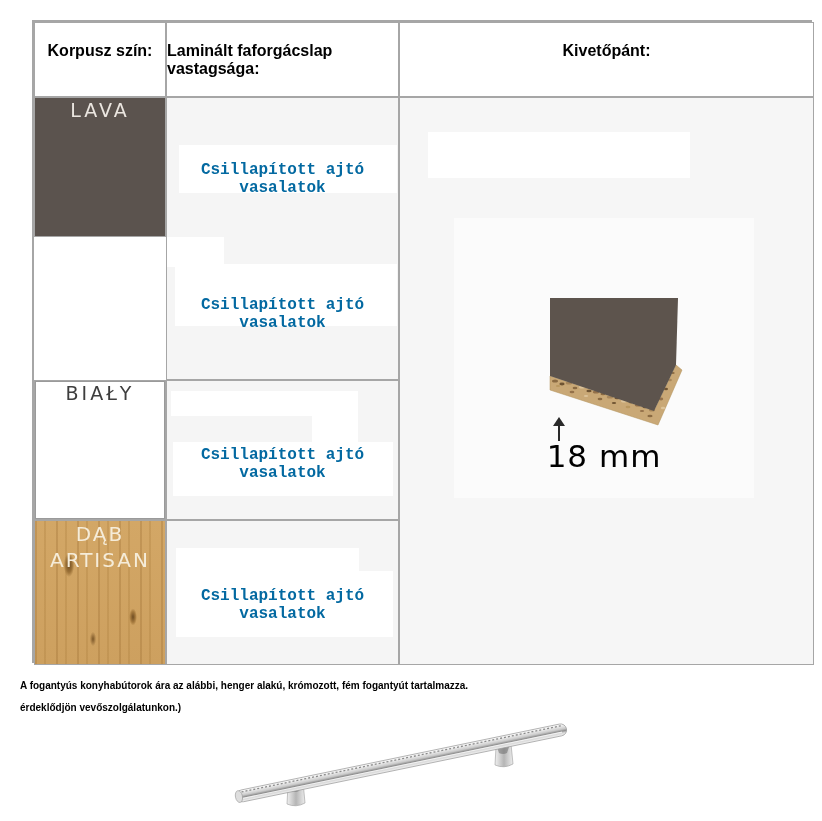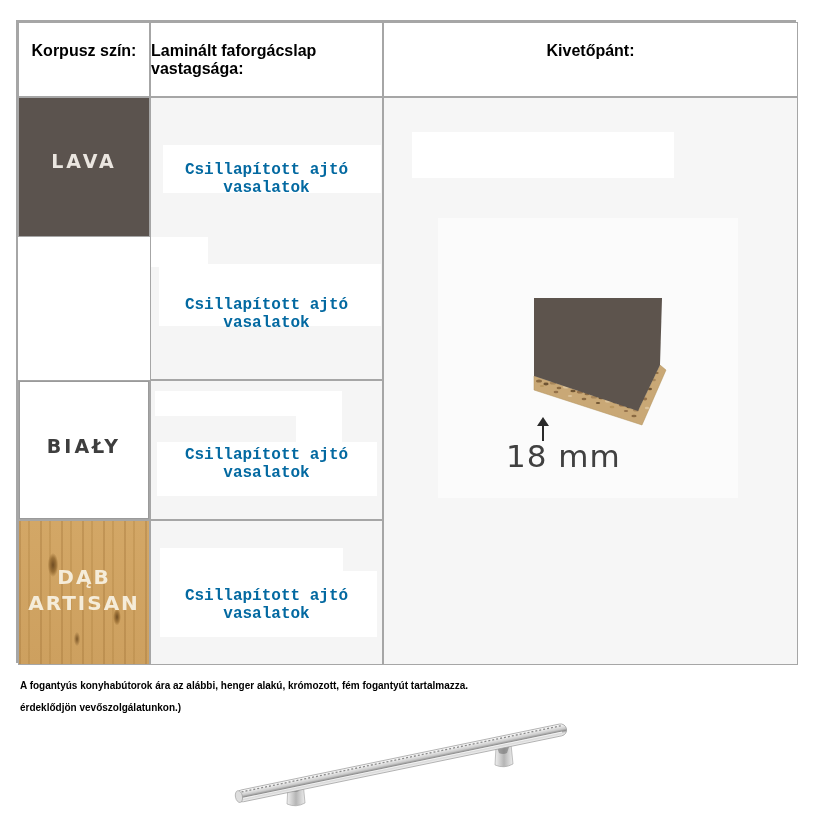--- a/index.html
+++ b/index.html
@@ -3,32 +3,32 @@
 <meta charset="utf-8">
 <style>
   html,body{margin:0;padding:0;}
   body{
     width:822px;height:821px;position:relative;background:#ffffff;
     font-family:"Liberation Sans", sans-serif;color:#000;
     overflow:hidden;
   }
   
   .spec-table{
-    position:absolute;left:16px;top:20px;width:780px;height:643px;
+    position:absolute;left:32px;top:20px;width:780px;height:643px;
     display:grid;grid-template-columns:132px 233px 415px;
     grid-template-rows:75px 140px 143px 140px 145px;
     border:2px solid #a6a6a6;box-sizing:border-box;
   }
   .cell{border:1px solid #a6a6a6;box-sizing:border-box;position:relative;overflow:hidden;}
   .th{
     background:#fff;display:flex;justify-content:center;align-items:flex-start;
     padding-top:19px;font-weight:bold;font-size:16px;
   }
   
-  .swatch{display:flex;flex-direction:column;justify-content:center;align-items:center;font-weight:bold;}
+  .swatch{display:flex;flex-direction:column;justify-content:flex-start;align-items:center;}
   .swatch-label{
     font-family:"DejaVu Sans", sans-serif;font-size:19px;letter-spacing:3px;
     text-align:center;line-height:25px;
   }
   .sw-lava{background:#5b534e;}
   .sw-lava .swatch-label{color:#ebe6e0;padding-bottom:11px;}
   .sw-grey{background:#b2b2b2;}
   .sw-grey .swatch-label{color:#3e3e3e;padding-bottom:10px;}
   .sw-bialy{background:#ffffff;box-shadow:inset 0 0 0 1px #9a9a9a;}
   .sw-bialy .swatch-label{color:#3e3e3e;padding-bottom:8px;}
@@ -55,22 +55,22 @@
   .board-bg{position:absolute;left:54px;top:120px;width:300px;height:280px;background:#fbfbfb;}
   .board-svg{position:absolute;left:141px;top:198px;}
   .arrow-wrap{position:absolute;left:152px;top:319px;width:14px;height:24px;}
   .arrow-shaft{position:absolute;left:6px;top:7px;width:2px;height:17px;background:#2a2a2a;}
   .arrow-head{
     position:absolute;left:1px;top:0;width:0;height:0;
     border-left:6px solid transparent;border-right:6px solid transparent;
     border-bottom:9px solid #2a2a2a;
   }
   .thickness-label{
-    position:absolute;left:122px;top:340px;width:164px;
-    font-family:"DejaVu Sans", sans-serif;font-size:31px;color:#404040;letter-spacing:1px;
+    position:absolute;left:122px;top:340px;width:164px;text-align:center;
+    font-family:"DejaVu Sans", sans-serif;font-size:31px;color:#000000;letter-spacing:1px;
   }
   
   .footer-text{
     position:absolute;left:20px;top:675px;width:780px;
     font-weight:bold;font-size:10px;line-height:22px;white-space:nowrap;
   }
   .handle-svg{position:absolute;left:225px;top:718px;}
 </style>
 </head>
 <body>

